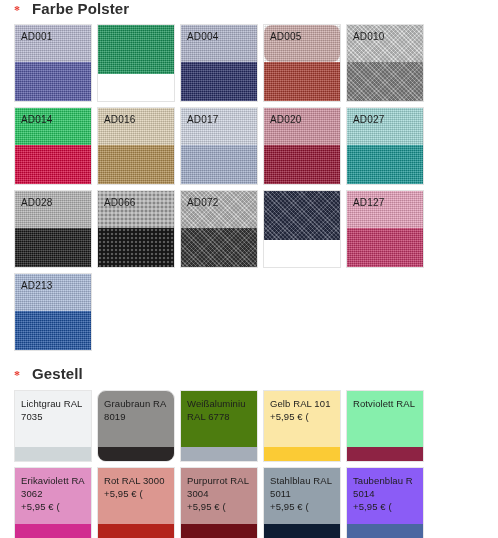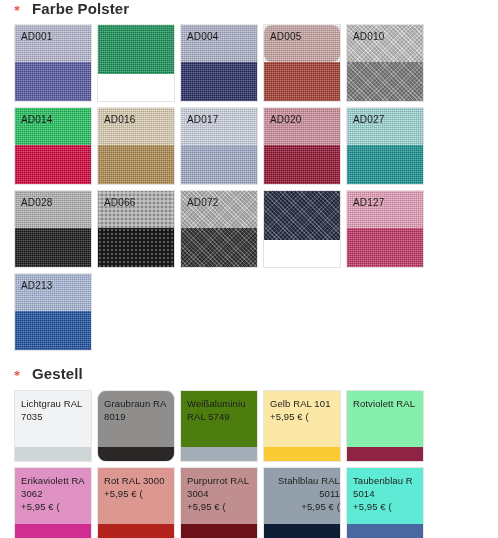--- a/index.html
+++ b/index.html
@@ -299,21 +299,21 @@
       <div class="frame-tile" style="background: rgb(143, 142, 140); border-radius: 9px;">
         <div class="ft-text">
           <div class="ft-line" style="color: rgb(29, 29, 29);">Graubraun RA</div>
           <div class="ft-line" style="color: rgb(29, 29, 29);">8019</div>
         </div>
         <div class="ft-bar" style="background: rgb(43, 39, 39);"></div>
       </div>
       <div class="frame-tile" style="background: #4d7c0f;">
         <div class="ft-text">
           <div class="ft-line" style="color: rgb(29, 29, 29);">Weißaluminiu</div>
-          <div class="ft-line" style="color: rgb(29, 29, 29);">RAL 5749</div>
+          <div class="ft-line" style="color: rgb(29, 29, 29);">RAL 6778</div>
         </div>
         <div class="ft-bar" style="background: rgb(165, 173, 184);"></div>
       </div>
       <div class="frame-tile" style="background: rgb(251, 231, 166);">
         <div class="ft-text">
           <div class="ft-line" style="color: rgb(29, 29, 29);">Gelb RAL 101</div>
           <div class="ft-line" style="color: rgb(29, 29, 29);">+5,95 € (</div>
         </div>
         <div class="ft-bar" style="background: rgb(251, 203, 53);"></div>
       </div>
@@ -341,29 +341,29 @@
         <div class="ft-bar" style="background: rgb(179, 36, 28);"></div>
       </div>
       <div class="frame-tile" style="background: rgb(192, 142, 142);">
         <div class="ft-text">
           <div class="ft-line" style="color: rgb(29, 29, 29);">Purpurrot RAL</div>
           <div class="ft-line" style="color: rgb(29, 29, 29);">3004</div>
           <div class="ft-line" style="color: rgb(29, 29, 29);">+5,95 € (</div>
         </div>
         <div class="ft-bar" style="background: rgb(110, 16, 24);"></div>
       </div>
-      <div class="frame-tile" style="background: rgb(147, 160, 171); text-align: right;">
+      <div class="frame-tile" style="background: rgb(147, 160, 171);">
         <div class="ft-text">
           <div class="ft-line" style="color: rgb(29, 29, 29);">Stahlblau RAL</div>
           <div class="ft-line" style="color: rgb(29, 29, 29);">5011</div>
           <div class="ft-line" style="color: rgb(29, 29, 29);">+5,95 € (</div>
         </div>
         <div class="ft-bar" style="background: rgb(14, 29, 51);"></div>
       </div>
-      <div class="frame-tile" style="background: #5eead4;">
+      <div class="frame-tile" style="background: #8b5cf6;">
         <div class="ft-text">
           <div class="ft-line" style="color: rgb(29, 29, 29);">Taubenblau R</div>
           <div class="ft-line" style="color: rgb(29, 29, 29);">5014</div>
           <div class="ft-line" style="color: rgb(29, 29, 29);">+5,95 € (</div>
         </div>
         <div class="ft-bar" style="background: rgb(74, 103, 161);"></div>
       </div>
     </div>
 
 </div>

